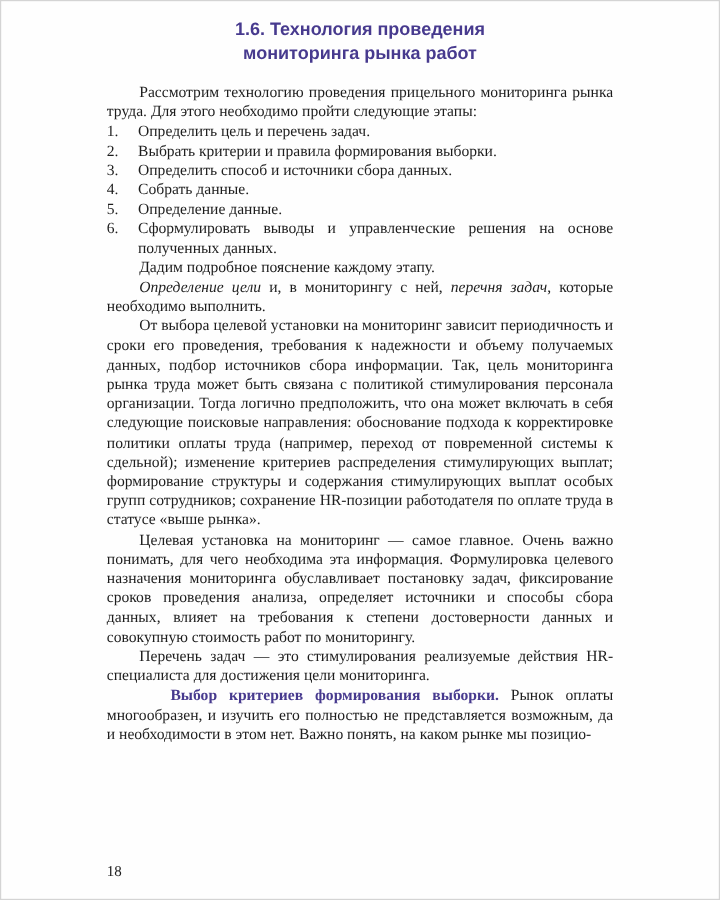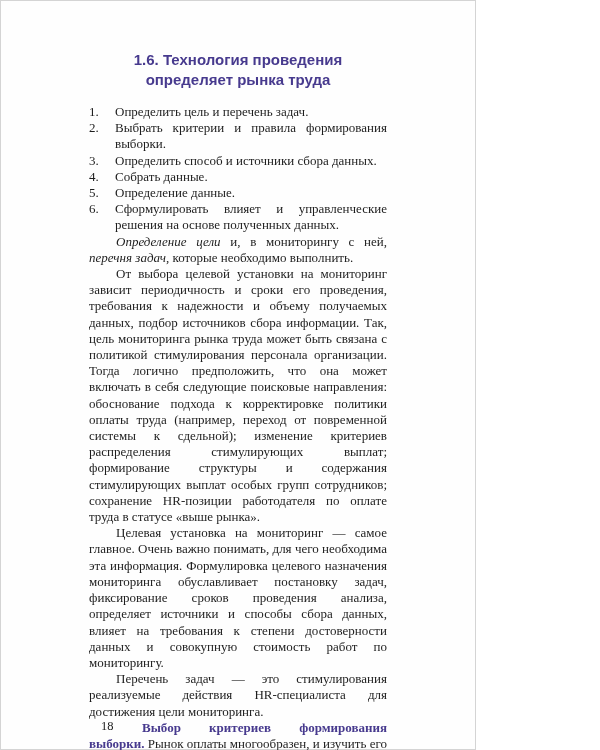--- a/index.html
+++ b/index.html
@@ -9,25 +9,25 @@
   * { margin: 0; padding: 0; box-sizing: border-box; }
   html, body { background: #ffffff; }
   body {
     width: 600px;
     height: 750px;
     overflow: hidden;
     font-family: "Liberation Serif", serif;
   }
   .page {
     position: relative;
-    width: 476px;
+    width: 600px;
     height: 750px;
     background: #fefefe;
     border: 1px solid #d4d4d4;
-    padding: 49px 88px 0 88px;
+    padding: 14px 88px 0 88px;
     color: var(--body-color);
   }
   .title {
     font-family: "Liberation Sans", sans-serif;
     font-size: 15px;
     line-height: 19.5px;
     font-weight: bold;
     text-align: center;
     color: var(--accent);
     margin-bottom: 15px;
@@ -50,35 +50,36 @@
   }
   .list-text {
     flex: 1;
     text-align: justify;
   }
   .italic { font-style: italic; font-family: Liberation Serif, serif; }
   .bold { font-weight: bold; margin-left: 26px; }
   .accent { color: var(--accent); }
   .page-number {
     position: absolute;
-    left: 100px;
+    left: 88px;
     bottom: 15px;
     font-size: 12.5px;
     color: var(--body-color);
   }
 </style>
 </head>
 <body>
 
 <div class="page">
   <h1 class="title">
     <span class="title-line">1.6. Технология проведения</span>
-    <span class="title-line">определяет рынка труда</span>
+    <span class="title-line">мониторинга рынка работ</span>
   </h1>
   <div class="content">
+      <p class="para"><span>Рассмотрим технологию проведения прицельного мониторинга рынка труда. Для этого необходимо пройти следующие этапы:</span></p>
       <div class="list-item">
         <span class="list-number">1.</span>
         <span class="list-text"><span>Определить цель и перечень задач.</span></span>
       </div>
       <div class="list-item">
         <span class="list-number">2.</span>
         <span class="list-text"><span>Выбрать критерии и правила формирования выборки.</span></span>
       </div>
       <div class="list-item">
         <span class="list-number">3.</span>
@@ -87,22 +88,23 @@
       <div class="list-item">
         <span class="list-number">4.</span>
         <span class="list-text"><span>Собрать данные.</span></span>
       </div>
       <div class="list-item">
         <span class="list-number">5.</span>
         <span class="list-text"><span>Определение данные.</span></span>
       </div>
       <div class="list-item">
         <span class="list-number">6.</span>
-        <span class="list-text"><span>Сформулировать влияет и управленческие решения на основе полученных данных.</span></span>
+        <span class="list-text"><span>Сформулировать выводы и управленческие решения на основе полученных данных.</span></span>
       </div>
+      <p class="para"><span>Дадим подробное пояснение каждому этапу.</span></p>
       <p class="para"><span class="italic">Определение цели</span><span> и, в мониторингу с ней, </span><span class="italic">перечня задач</span><span>, которые необходимо выполнить.</span></p>
       <p class="para"><span>От выбора целевой установки на мониторинг зависит периодичность и сроки его проведения, требования к надежности и объему получаемых данных, подбор источников сбора информации. Так, цель мониторинга рынка труда может быть связана с политикой стимулирования персонала организации. Тогда логично предположить, что она может включать в себя следующие поисковые направления: обоснование подхода к корректировке политики оплаты труда (например, переход от повременной системы к сдельной); изменение критериев распределения стимулирующих выплат; формирование структуры и содержания стимулирующих выплат особых групп сотрудников; сохранение HR-позиции работодателя по оплате труда в статусе «выше рынка».</span></p>
       <p class="para"><span>Целевая установка на мониторинг — самое главное. Очень важно понимать, для чего необходима эта информация. Формулировка целевого назначения мониторинга обуславливает постановку задач, фиксирование сроков проведения анализа, определяет источники и способы сбора данных, влияет на требования к степени достоверности данных и совокупную стоимость работ по мониторингу.</span></p>
       <p class="para"><span>Перечень задач — это стимулирования реализуемые действия HR-специалиста для достижения цели мониторинга.</span></p>
       <p class="para"><span class="bold accent">Выбор критериев формирования выборки.</span><span> Рынок оплаты многообразен, и изучить его полностью не представляется возможным, да и необходимости в этом нет. Важно понять, на каком рынке мы позицио-</span></p>
     </div>
   <div class="page-number">18</div>
 </div>
 
 </body></html>

